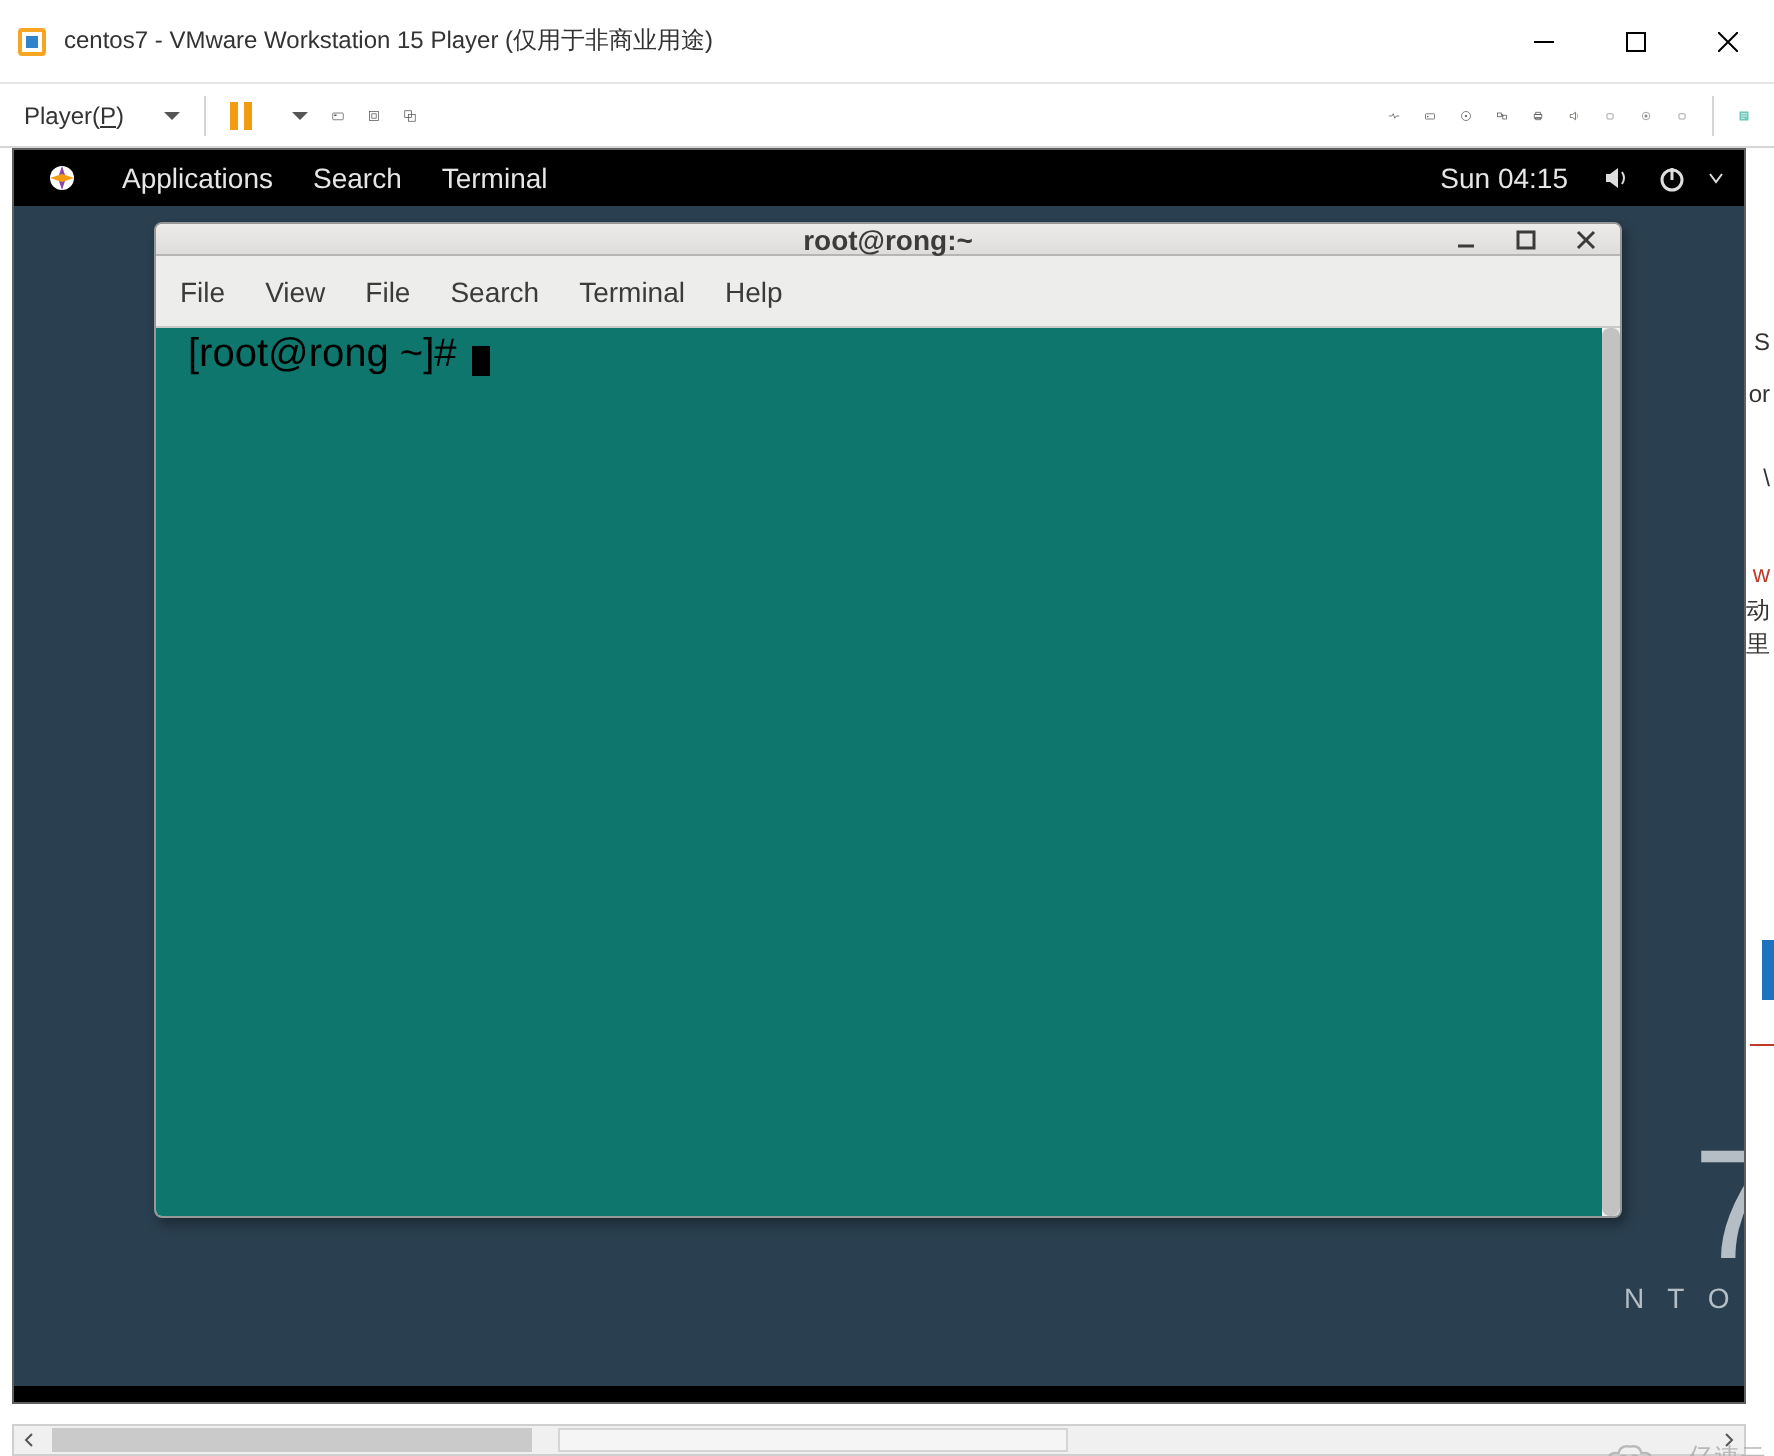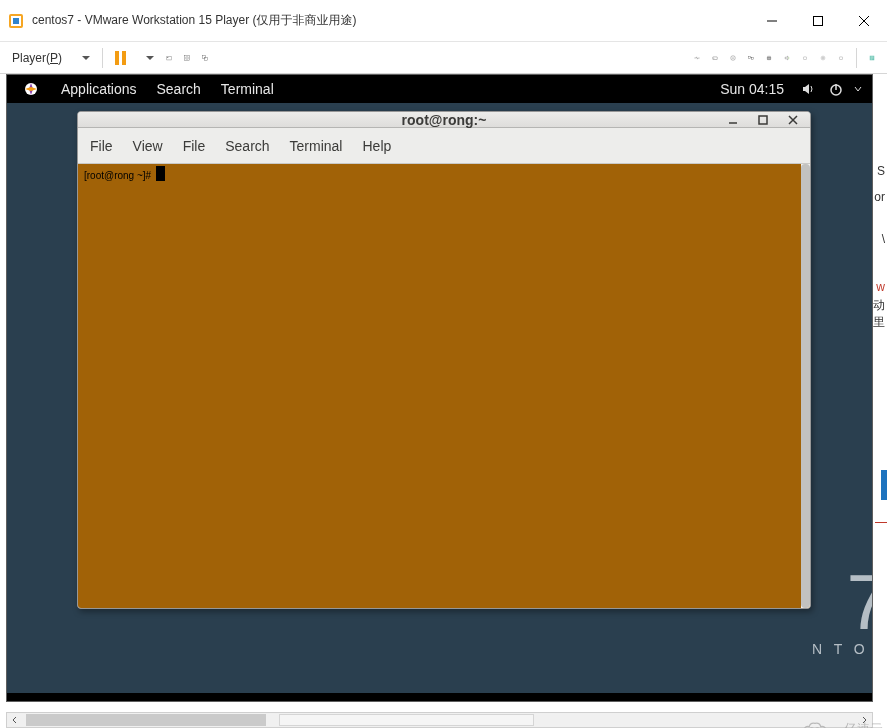--- a/index.html
+++ b/index.html
@@ -74,22 +74,22 @@
     border-bottom: 1px solid #b5b5b3; font-size: 14px; font-weight: 600; color: #3b3b39;
   }
   .term-ctls { position: absolute; right: 6px; display: flex; gap: 8px; }
   .term-ctl { width: 22px; height: 20px; display: flex; align-items: center; justify-content: center; color: #3b3b39; }
   .term-menubar {
     height: 36px; background: #ededeb; display: flex; align-items: center;
     border-bottom: 1px solid #c9c9c7; font-size: 14px; color: #3b3b39; padding: 0 2px;
   }
   .term-menu { padding: 2px 10px; border-radius: 2px; }
   .term-body {
-    flex: 1; background: #a16207; font-family: "Liberation Mono","DejaVu Sans Mono",monospace;
-    font-size: 10px; padding: 2px 6px; position: relative; color: #000;
+    flex: 1; background: #0f766e; font-family: "Liberation Mono","DejaVu Sans Mono",monospace;
+    font-size: 20px; padding: 2px 16px; position: relative; color: #000;
   }
   .term-scroll { position: absolute; right: 0; top: 0; bottom: 0; width: 9px; background: #f2f2f0; }
   .term-scroll .thumb { position: absolute; top: 0; left: 0; right: 0; height: 100%; background: #c2c2c0; border-radius: 4px; }
   .prompt-line { white-space: pre; }
   .cursor { display: inline-block; width: 9px; height: 15px; background: #000; vertical-align: text-bottom; margin-left: 2px; }
 
   
   .gnome-bottom {
     position: absolute; left: 0; right: 0; bottom: 0; height: 8px;
     background: #000;

